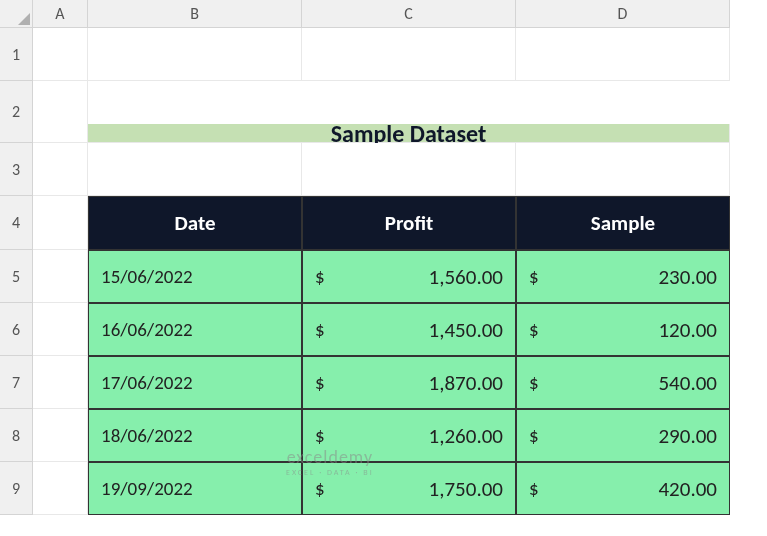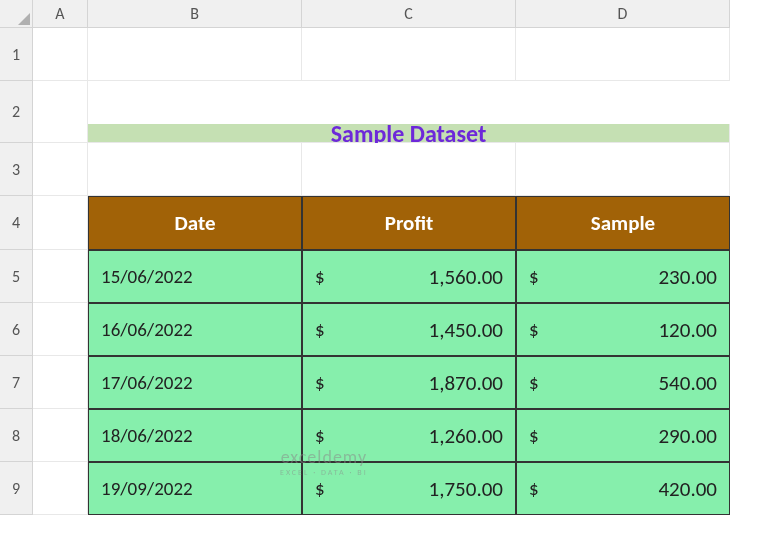--- a/index.html
+++ b/index.html
@@ -62,28 +62,28 @@
       border-bottom: 1px solid #e8e8e8;
       background: #fff;
     }
     .title-cell {
       background: #c5e0b3;
       display: flex;
       align-items: center;
       justify-content: center;
       font-size: 24px;
       font-weight: bold;
-      color: #6d28d9;
+      color: #0f172a;
       border-right: 1px solid #e8e8e8;
       border-bottom: 1px solid #e8e8e8;
       grid-column: 3 / 6;
       margin-top: 43px;
     }
     .table-header {
-      background: #a16207;
+      background: #0f172a;
       color: #fff;
       font-weight: bold;
       font-size: 21px;
       display: flex;
       align-items: center;
       justify-content: center;
       border: 1px solid #333;
     }
     .data-cell {
       border: 1px solid #333;
@@ -101,21 +101,21 @@
       justify-content: space-between;
     }
     .money-symbol {
       font-size: 19px;
     }
     .money-value {
       font-size: 21px;
     }
     .watermark {
       position: absolute;
-      left: 280px;
+      left: 286px;
       top: 448px;
       font-size: 13px;
       color: #888;
       opacity: 0.5;
       pointer-events: none;
       text-align: center;
       line-height: 1.1;
     }
     .watermark-main {
       font-size: 18px;

